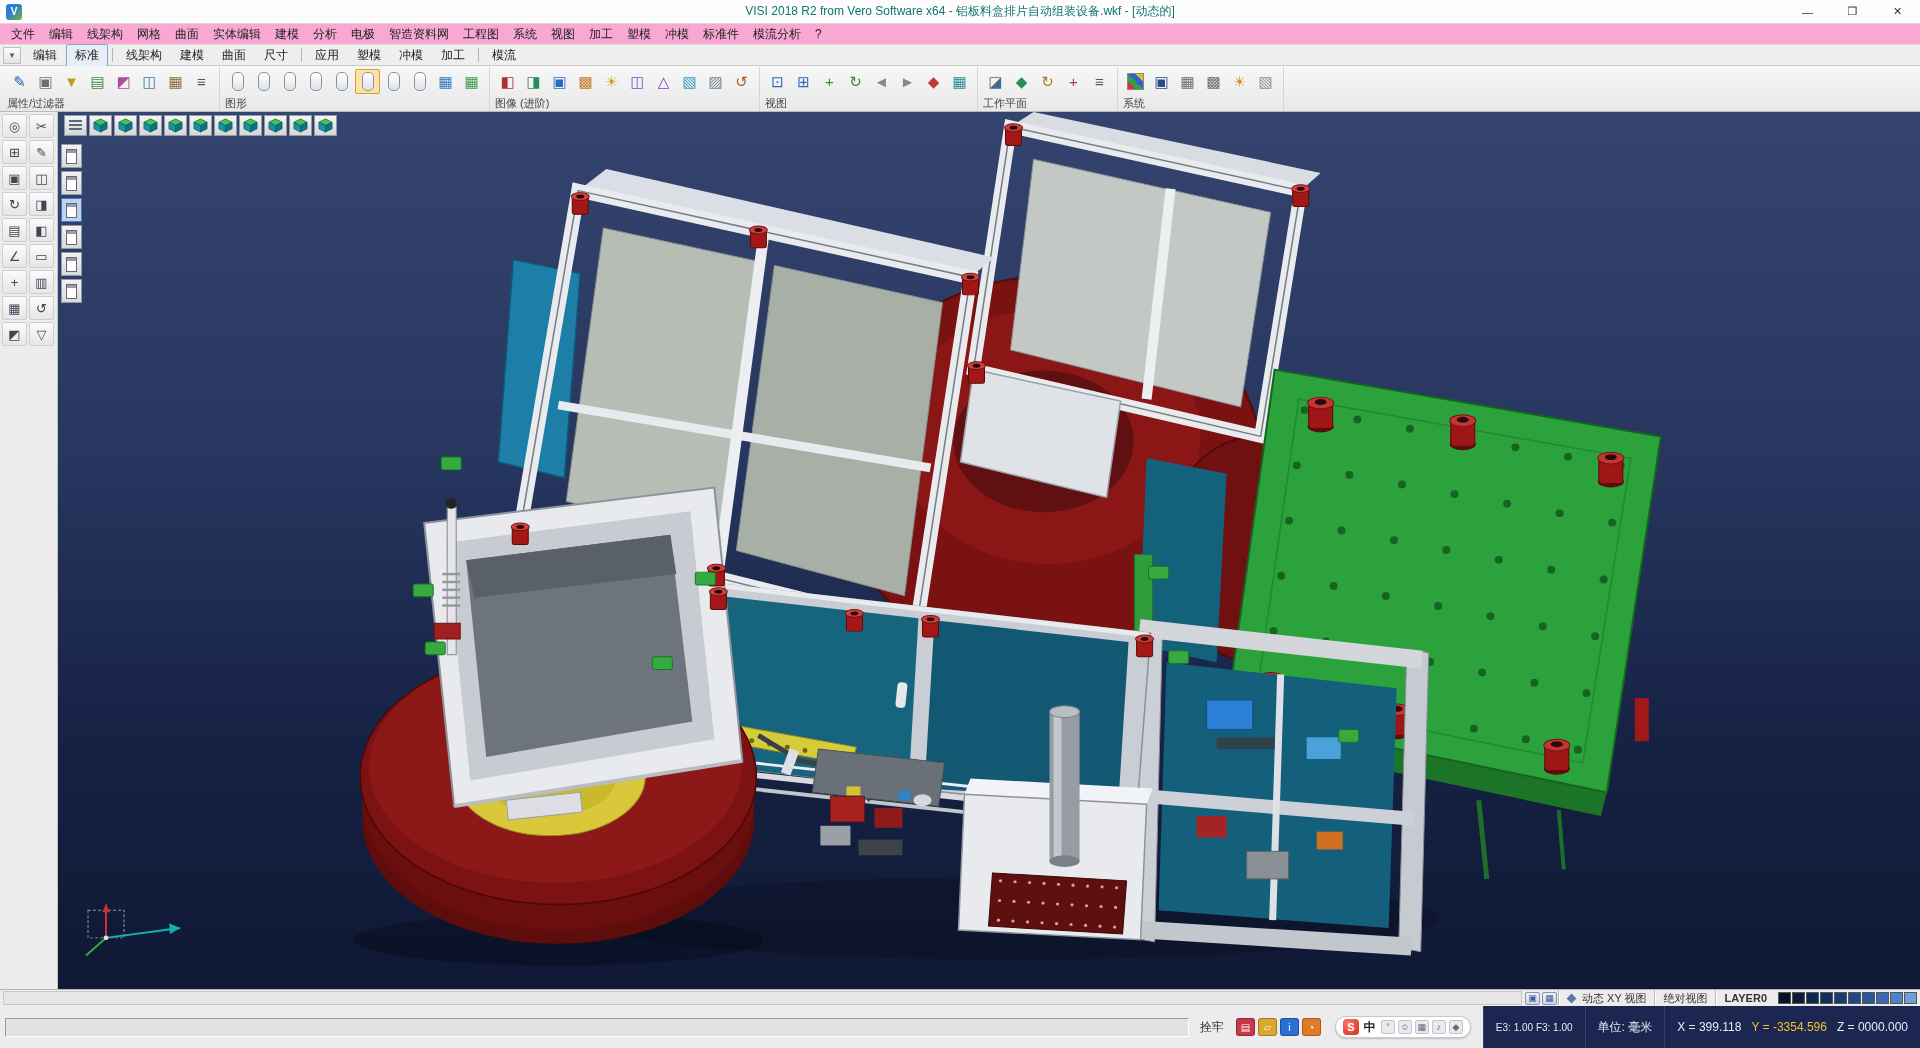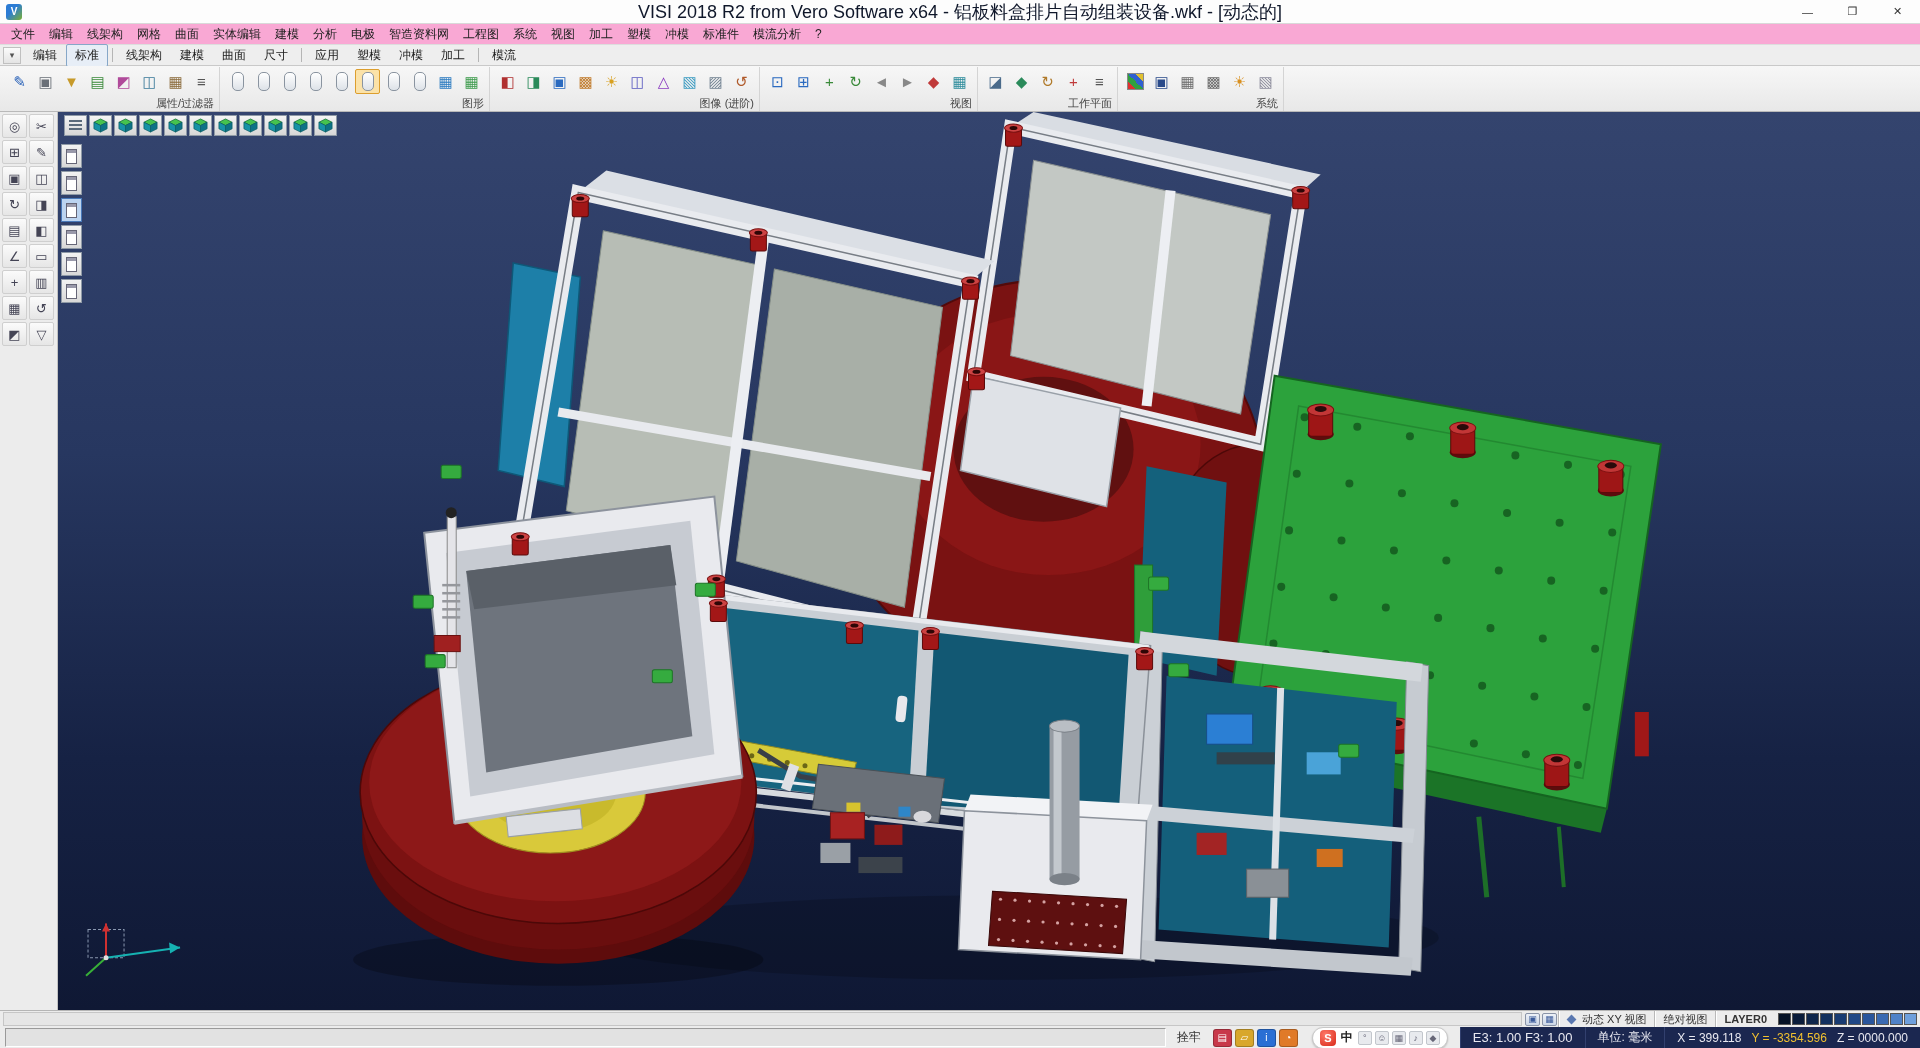--- a/index.html
+++ b/index.html
@@ -3,40 +3,40 @@
 <meta charset="utf-8">
 <style>
 *{box-sizing:border-box;margin:0;padding:0}
 html,body{width:1920px;height:1048px;overflow:hidden;background:#222;
   font-family:"Liberation Sans","DejaVu Sans",sans-serif;}
 .app{width:1920px;height:1048px;display:flex;flex-direction:column;background:#f0f0f0;color:#222;font-size:12px}
 
 
 .titlebar{height:24px;background:#fdfdfd;border-bottom:1px solid #d9d9d9;display:flex;align-items:center;position:relative;flex:none}
 .app-icon{width:16px;height:16px;margin-left:6px;border-radius:3px;background:linear-gradient(135deg,#2c7cd4 40%,#7ab030);color:#fff;font-size:10px;font-weight:bold;display:flex;align-items:center;justify-content:center}
-.title-text{position:absolute;left:50%;transform:translateX(-50%);font-size:18px;color:#0f172a;white-space:nowrap}
+.title-text{position:absolute;left:50%;transform:translateX(-50%);font-size:12px;color:#0f766e;white-space:nowrap}
 .win-controls{margin-left:auto;display:flex;height:100%}
 .win-btn{width:45px;display:flex;align-items:center;justify-content:center;font-size:11px;color:#333;cursor:default}
 
 
 .menubar{height:21px;display:flex;align-items:center;padding-left:4px;background:#f9a8d4;border-bottom:1px solid #ddd;flex:none}
 .menu-item{padding:2px 7px;font-size:12px;white-space:nowrap}
 
 
 .tabrow{height:21px;display:flex;align-items:center;background:#eeeeee;border-bottom:1px solid #c9c9c9;padding-left:3px;flex:none}
 .tab-drop{width:18px;height:17px;border:1px solid #c0c0c0;background:linear-gradient(#fbfbfb,#e4e4e4);display:flex;align-items:center;justify-content:center;font-size:9px;color:#555;margin-right:3px}
 .tab{padding:2px 8px;font-size:12px;border:1px solid transparent;white-space:nowrap}
 .tab.active{background:#e7eef7;border:1px solid #86a7c8;border-radius:2px}
 .tab-sep{width:1px;height:14px;background:#b5b5b5;margin:0 4px}
 
 
 .ribbon{height:46px;display:flex;background:linear-gradient(#f7f7f7,#e8e8e8);border-bottom:1px solid #b9b9b9;padding:1px 2px 0;flex:none}
 .rgroup{display:flex;flex-direction:column;padding:0 5px;border-right:1px solid #d4d4d4}
 .rgroup-icons{display:flex;align-items:center;gap:1px;height:29px}
-.rgroup-label{text-align:right;font-size:11px;color:#444;height:15px;line-height:14px;white-space:nowrap}
+.rgroup-label{text-align:left;font-size:11px;color:#444;height:15px;line-height:14px;white-space:nowrap}
 .ricon{width:25px;height:25px;border:1px solid transparent;border-radius:2px;display:flex;align-items:center;justify-content:center;font-size:15px;line-height:1}
 .ricon.active{background:#fbe2a8;border-color:#dc9e2e}
 .glassbody{width:12px;height:19px;border:1px solid #8a94a0;border-radius:5px;background:linear-gradient(180deg,#ffffff,#dde2e8)}
 .rainbowbody{width:17px;height:17px;border:1px solid #888;background:linear-gradient(45deg,#e03030 0 25%,#30a040 25% 50%,#3060d0 50% 75%,#e0c030 75% 100%)}
 
 
 .main{flex:1;display:flex;min-height:0}
 .leftbar{width:58px;background:#ececec;border-right:1px solid #c2c2c2;padding:2px 2px 0;flex:none}
 .lrow{display:flex;gap:2px;margin-bottom:2px}
 .licon{width:25px;height:24px;border:1px solid #cfcfcf;background:linear-gradient(#fbfbfb,#e6e6e6);border-radius:2px;display:flex;align-items:center;justify-content:center;font-size:13px;color:#445}
@@ -59,32 +59,32 @@
 
 
 .sb1{height:17px;display:flex;align-items:stretch;background:#ececec;border-top:1px solid #b5b5b5;font-size:11px;flex:none}
 .sb1 .fill{flex:1;margin:1px 3px;background:#e6e6e6;border:1px solid #c6c6c6}
 .mini-icon{width:15px;height:13px;align-self:center;margin-right:2px;border:1px solid #8a94a8;border-radius:2px;background:linear-gradient(#eef2f8,#ccd6e6);color:#3a5a9a;font-size:9px;display:flex;align-items:center;justify-content:center}
 .seg{display:flex;align-items:center;gap:7px;padding:0 8px;border-left:1px solid #fff;box-shadow:-1px 0 0 #b8b8b8;color:#333;white-space:nowrap}
 .diamond{width:7px;height:7px;background:#5a78b0;transform:rotate(45deg)}
 .swatches{display:flex;align-items:center;padding:0 3px;gap:1px}
 .swatch{width:13px;height:12px;border:1px solid #555}
 
-.sb2{height:21px;display:flex;align-items:center;background:#ececec;font-size:12px;flex:none}
+.sb2{height:42px;display:flex;align-items:center;background:#ececec;font-size:12px;flex:none}
 .sunken{flex:1;height:19px;margin:0 5px;background:#e2e2e2;border:1px solid #9a9a9a;border-bottom-color:#fff;border-right-color:#fff}
 .pin{padding:0 6px;color:#333;white-space:nowrap}
 .sb-icons{display:flex;gap:3px;margin:0 6px}
 .sb-iconbtn{width:19px;height:18px;border-radius:3px;border:1px solid rgba(0,0,0,.25);color:#fff;font-size:10px;display:flex;align-items:center;justify-content:center}
 .ime{display:flex;align-items:center;background:#fff;border:1px solid #c8c8c8;border-radius:11px;height:22px;padding:0 7px;gap:5px;margin:0 8px;box-shadow:0 1px 2px rgba(0,0,0,.2)}
 .ime-s{width:16px;height:16px;border-radius:4px;background:radial-gradient(circle at 35% 30%,#ff7a6a,#d82818);color:#fff;font-weight:bold;font-size:11px;display:flex;align-items:center;justify-content:center}
 .ime-lang{font-size:12px;color:#222;font-weight:bold}
 .ime-tool{width:14px;height:14px;border-radius:2px;background:#e8eaee;border:1px solid #c2c6cc;color:#667;font-size:9px;display:flex;align-items:center;justify-content:center}
 .navy{display:flex;align-items:stretch;align-self:stretch;background:#1b2750;color:#e8e8f0;margin-left:4px}
 .navy .cell{display:flex;align-items:center;gap:10px;padding:0 12px;border-left:1px solid #32406e;white-space:nowrap}
-.cell.small{font-size:13px}
+.cell.small{font-size:10px}
 .coord-y{color:#f0c030}
 </style>
 </head>
 <body>
 
 <div class="app">
 
   <div class="titlebar">
     <div class="app-icon">V</div>
     <div class="title-text">VISI 2018 R2 from Vero Software x64 - 铝板料盒排片自动组装设备.wkf - [动态的]</div>

